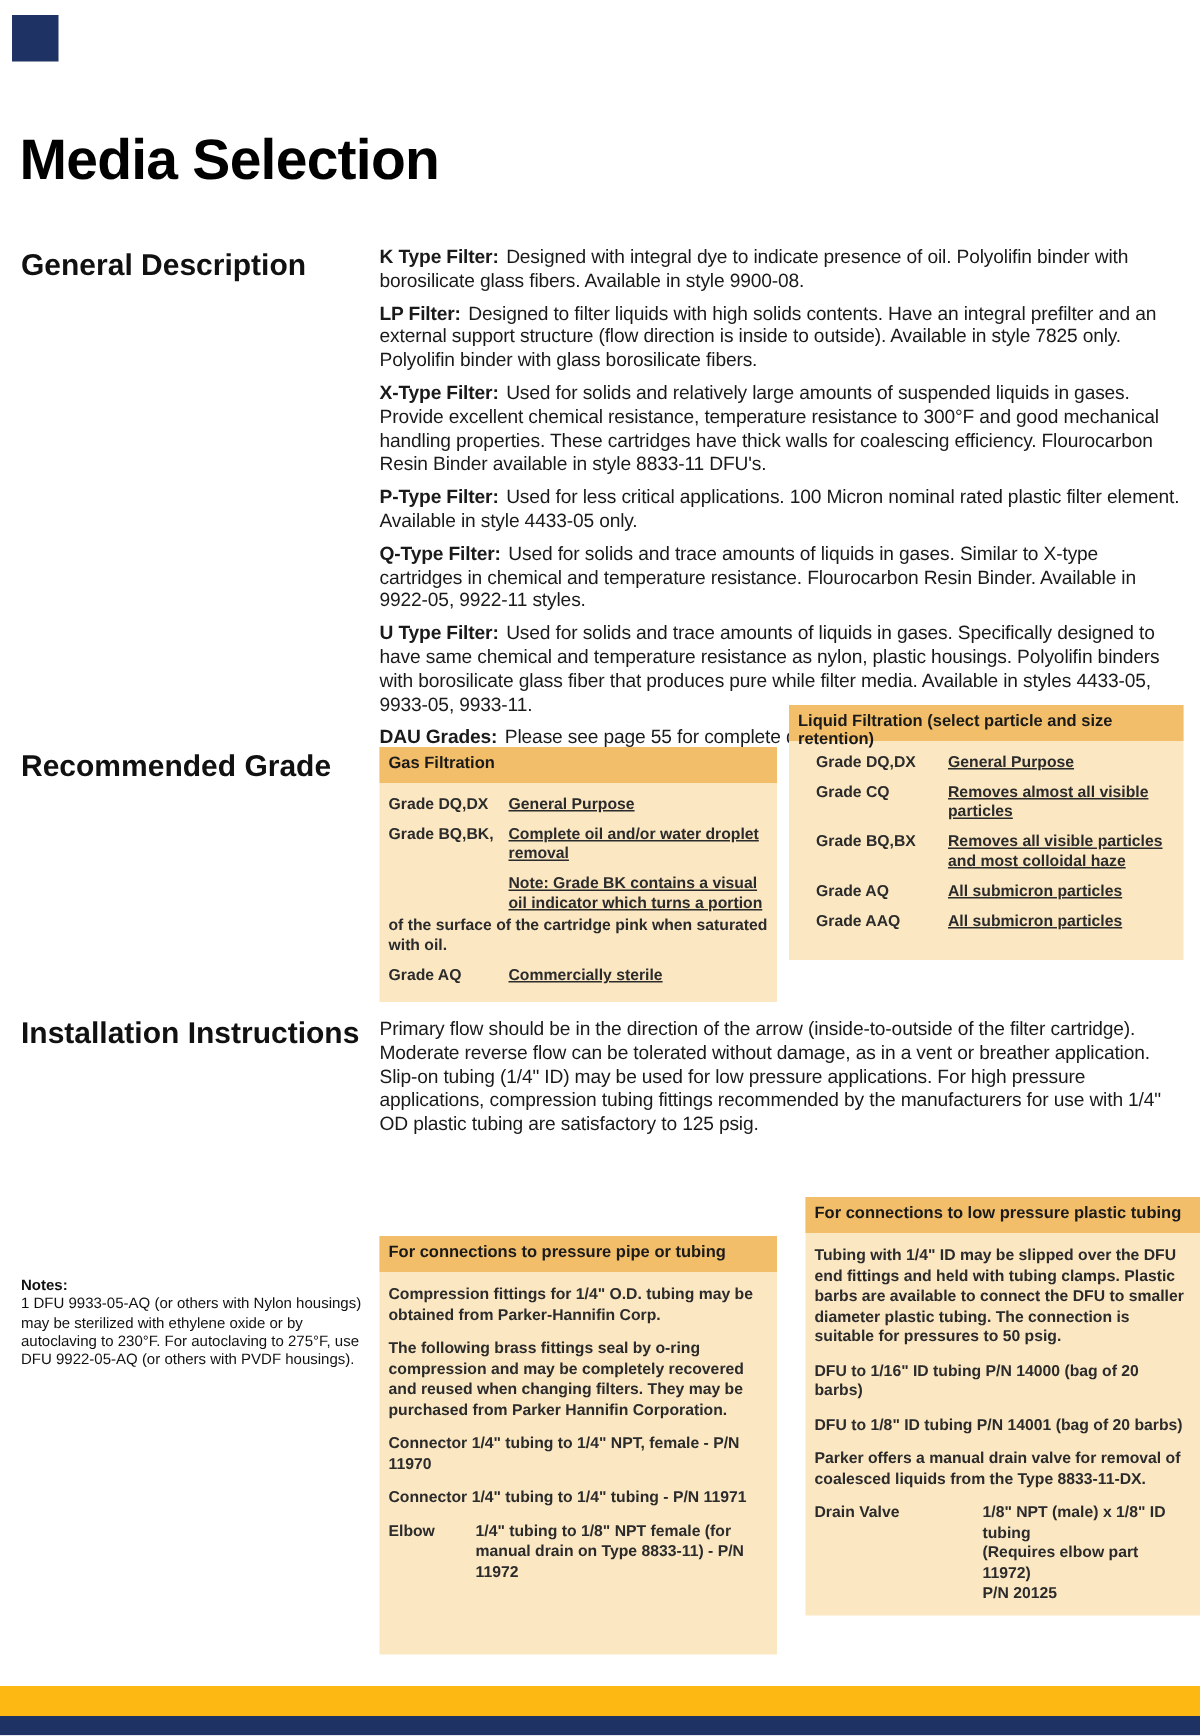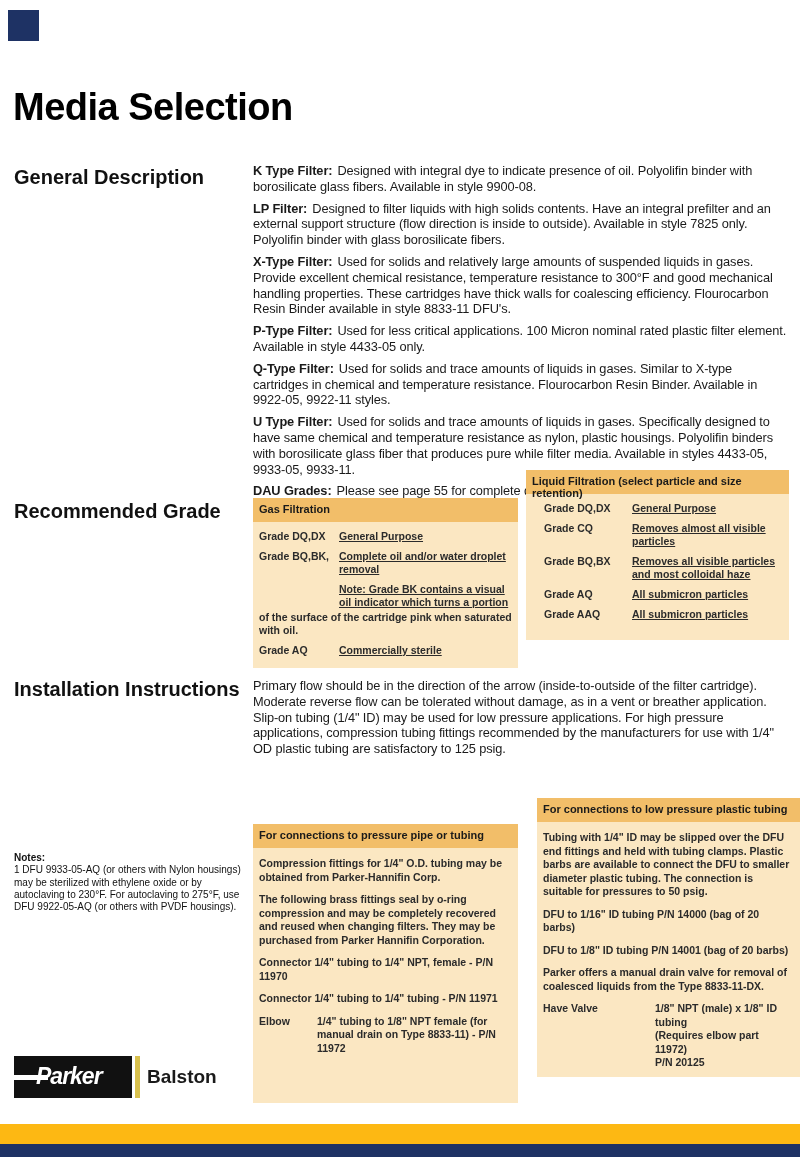--- a/index.html
+++ b/index.html
@@ -149,41 +149,33 @@
   </div>
 
   <div class="tbl" style="left:526px; top:798px; width:263px; height:279px;margin-left:11px;">
     <div class="tbl-header">For connections to low pressure plastic tubing</div>
     <div class="cbody">
       <div class="cpara">Tubing with 1/4" ID may be slipped over the DFU end fittings and held with tubing clamps. Plastic barbs are available to connect the DFU to smaller diameter plastic tubing.  The connection is suitable for pressures to 50 psig.</div>
       <div class="cpara">DFU to 1/16" ID tubing P/N  14000 (bag of 20 barbs)</div>
       <div class="cpara">DFU to 1/8" ID tubing   P/N 14001 (bag of 20 barbs)</div>
       <div class="cpara">Parker offers a manual drain valve for removal of coalesced liquids from the Type 8833-11-DX.</div>
       <div class="crow wide">
-        <div class="cterm">Have Valve</div>
+        <div class="cterm">Drain Valve</div>
         <div class="cdesc">
           <div>1/8" NPT (male) x 1/8" ID</div>
           <div>tubing</div>
           <div>(Requires elbow part 11972)</div>
           <div>P/N  20125</div>
         </div>
       </div>
     </div>
   </div>
 
   <div class="notes">
     <div class="nhead">Notes:</div>
     <div>1 DFU 9933-05-AQ (or others with Nylon housings) may be sterilized with ethylene oxide or by autoclaving to 230°F.  For autoclaving to 275°F, use DFU 9922-05-AQ (or others with PVDF housings).</div>
   </div>
 
-  <div class="logo">
-    <div class="logo-black">
-      <div class="logo-arrow"></div>
-      <div class="logo-word">Parker</div>
-    </div>
-    <div class="logo-gold"></div>
-    <div class="logo-sub">Balston</div>
-  </div>
 
   <div class="band-yellow"></div>
   <div class="band-navy"></div>
 
 </div>
 
 </body></html>

